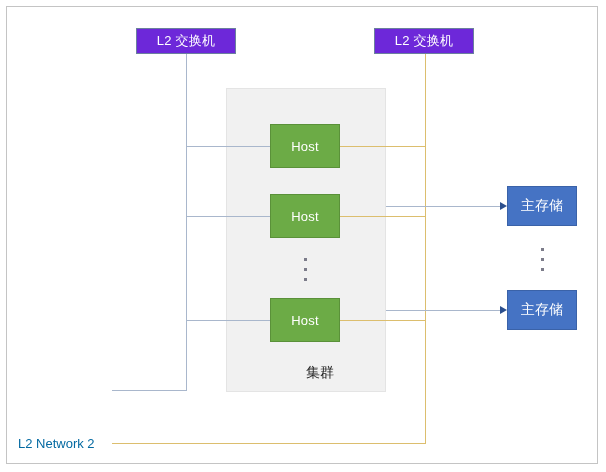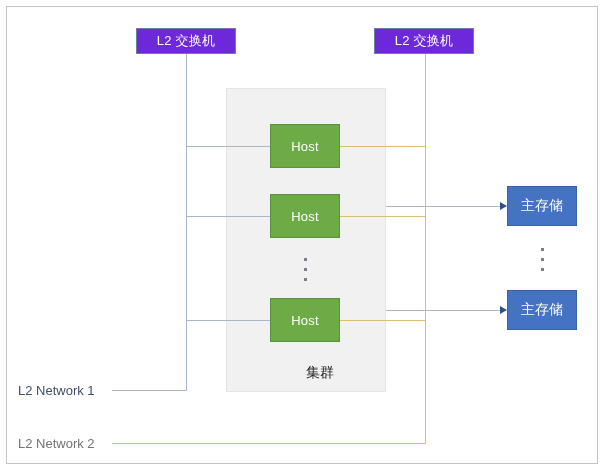--- a/index.html
+++ b/index.html
@@ -116,21 +116,21 @@
     background: #7c7c8a;
   }
 
   
   .net-label {
     position: absolute;
     font-size: 13px;
     white-space: nowrap;
   }
   .net-label-1 { color: #3f4f66; }
-  .net-label-2 { color: #737373; }
+  .net-label-2 { color: #0369a1; }
 </style>
 </head>
 <body>
 
 <div id="canvas">
   <div id="outer-frame"></div>
 
   <div class="cluster-box" style="left:226px; top:88px; width:160px; height:304px;"></div>
   <div class="cluster-label" style="left:226px; top:364px; width:188px;">集群</div>
 
@@ -189,16 +189,15 @@
   <div class="box storage-box" style="left:507px; top:290px; width:70px; height:40px;">
     <span>主存储</span>
   </div>
 
   <div class="dots" style="left:541px; top:248px; width:3px; height:23px;">
     <span></span>
       <span></span>
       <span></span>
   </div>
 
-  <div class="net-label net-label-1" style="left:18px; top:383px;">L2 Network 1</div>
 
   <div class="net-label net-label-2" style="left:18px; top:436px;">L2 Network 2</div>
 </div>
 
 </body></html>

